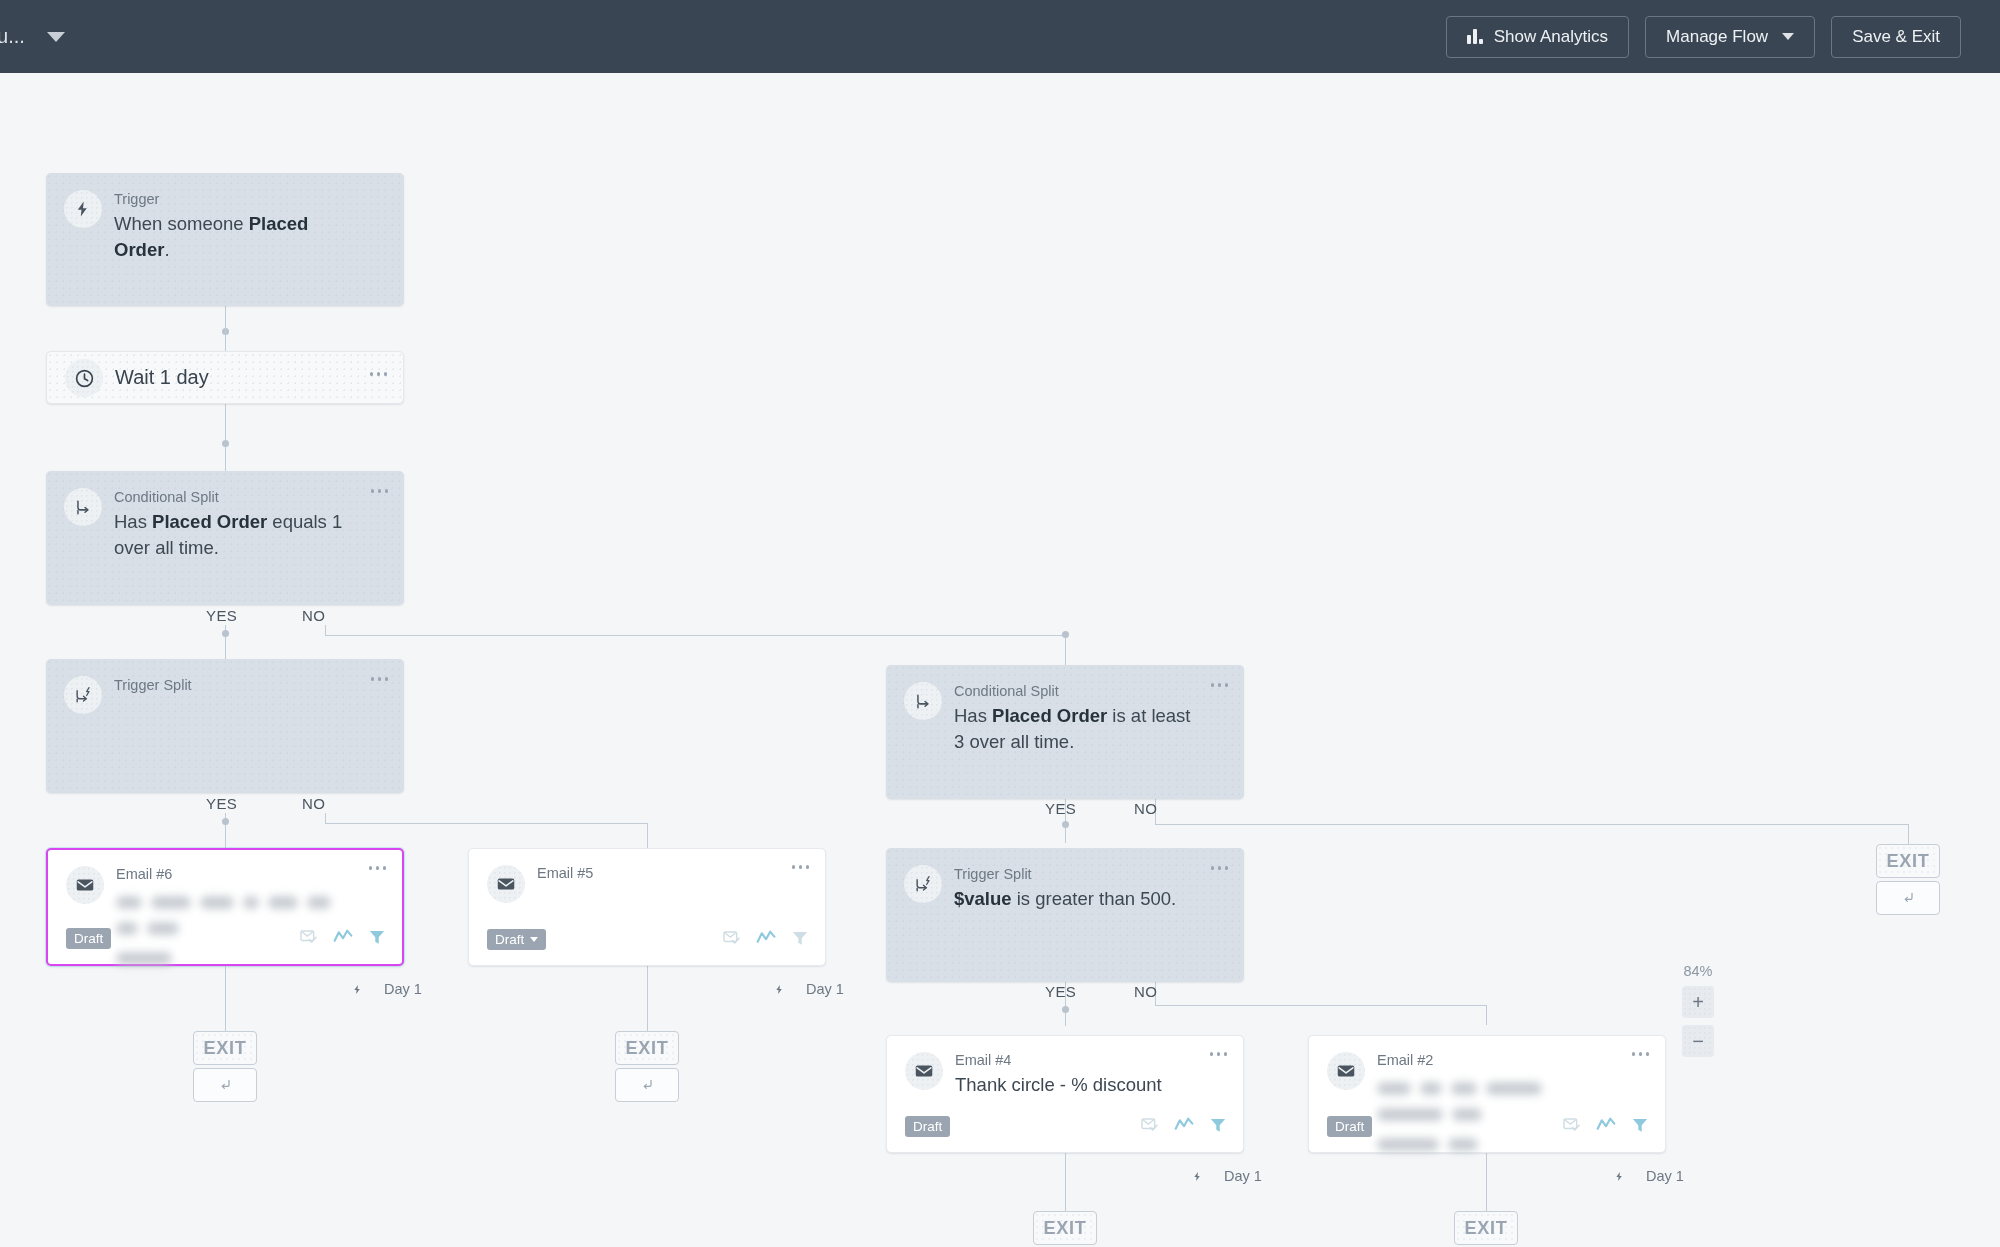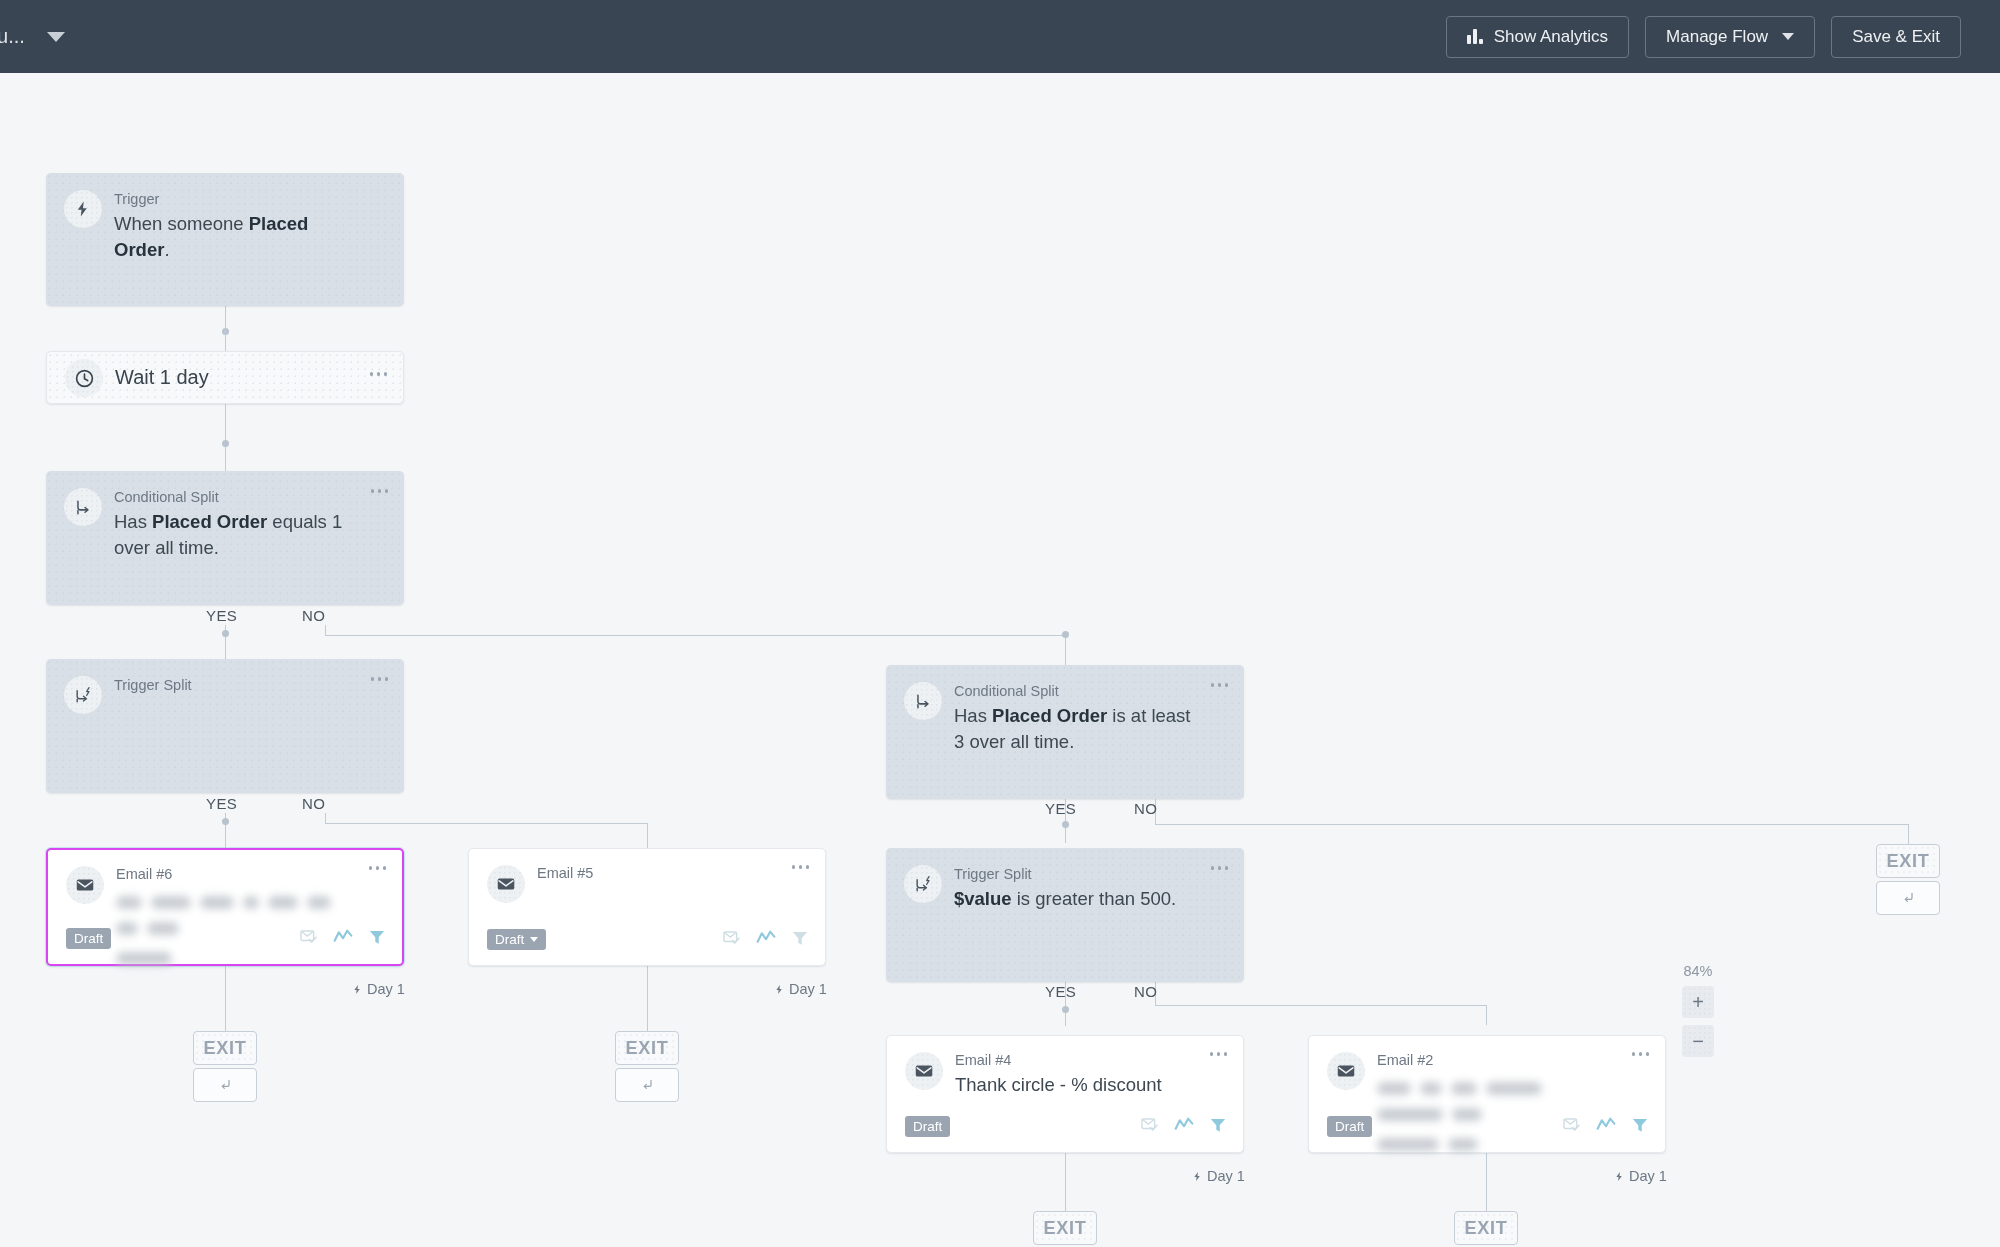--- a/index.html
+++ b/index.html
@@ -149,21 +149,21 @@
     width: 0; height: 0;
     border-left: 4.5px solid transparent;
     border-right: 4.5px solid transparent;
     border-top: 5.5px solid #fff;
   }
   .email-icons { display: flex; align-items: center; gap: 15px; }
 
   
   .daytag {
     position: absolute; font-size: 14.5px; color: #6d7884;
-    display: flex; align-items: center; gap: 4px;
+    display: flex; align-items: center; gap: 21px;
   }
 
   
   .exit-box {
     position: absolute; width: 64px; height: 34px;
     border: 1px solid #c6ced7; border-radius: 4px;
     background: #f7f9fa;
     background-image: radial-gradient(#eceff3 1px, transparent 1px);
     background-size: 6px 6px;
     display: flex; align-items: center; justify-content: center;

